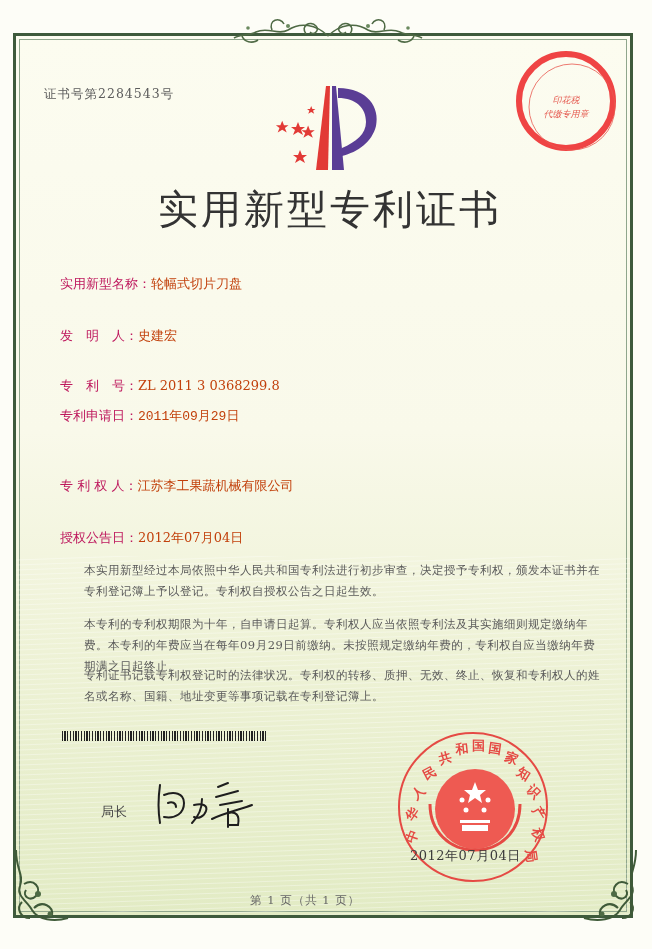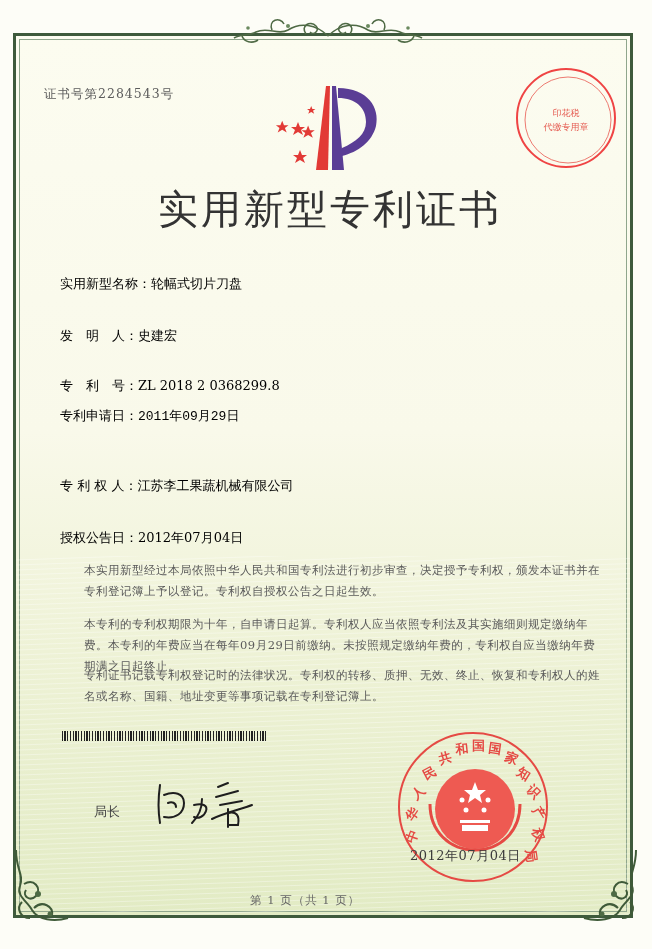--- a/index.html
+++ b/index.html
@@ -24,54 +24,54 @@
     .ornament-top {
       position:absolute; left:228px; top:14px; width:200px; height:34px;
     }
     .corner { position:absolute; width:60px; height:80px; }
     .corner.bl { left:10px; top:850px; }
     .corner.br { left:582px; top:850px; }
 
     .cert-no { position:absolute; left:44px; top:78px; font-size:12.5px; color:#5b5b5b; letter-spacing:1px;margin-top:8px; }
 
     .seal-top {
-      position:absolute; left:516px; top:68px; width:100px; height:100px;
-      border:2px solid #ef4444; border-radius:50%;
+      position:absolute; left:516px; top:51px; width:100px; height:100px;
+      border:6px solid #ef4444; border-radius:50%;font-style:italic;
     }
     .seal-top .inner-text {
       position:absolute; left:0; right:0; top:36px; text-align:center;
       color:#e55a50; font-size:9px; line-height:14px;
     }
     .seal-top svg { position:absolute; left:0; top:0; }
 
     .logo { position:absolute; left:268px; top:82px; width:120px; height:90px; }
 
     .title {
       position:absolute; left:150px; top:182px; width:360px; text-align:center;
       font-size:40px; letter-spacing:3px; color:#333;
       font-family:"DejaVu Serif", serif; font-weight:normal;
     }
 
     .field { position:absolute; left:60px; font-size:13px; color:#555; }
-    .field .lbl { color:#000000; }
-    .field .val { color:#000000; }
+    .field .lbl { color:#be185d; }
+    .field .val { color:#c2410c; }
 
     .para { position:absolute; left:60px; width:545px; font-size:11.5px; line-height:21px; color:#5a5a5a; letter-spacing:0.5px; }
     .para .indent { padding-left:24px; }
 
     .barcode {
       position:absolute; left:62px; top:731px; width:205px; height:10px;
       background: repeating-linear-gradient(90deg,
         #222 0px, #222 1px, transparent 1px, transparent 2px,
         #222 2px, #222 4px, transparent 4px, transparent 5px,
         #222 5px, #222 6px, transparent 6px, transparent 8px,
         #222 8px, #222 9px, transparent 9px, transparent 11px);
     }
 
-    .director { position:absolute; left:94px; top:803px; font-size:13px; color:#444; font-family:"DejaVu Sans", sans-serif; }
+    .director { position:absolute; left:101px; top:803px; font-size:13px; color:#444; font-family:"DejaVu Sans", sans-serif; }
     .signature { position:absolute; left:150px; top:775px; width:110px; height:55px; }
 
     .seal-big {
       position:absolute; left:398px; top:732px; width:150px; height:150px;
       border:2.5px solid #e54a44; border-radius:50%;
     }
     .seal-big svg { position:absolute; left:0; top:0; }
     .seal-date { position:absolute; left:410px; top:847px; font-size:13px; color:#3c3c3c; letter-spacing:0.5px; }
 
     .footer { position:absolute; left:250px; top:893px; font-size:11.5px; color:#666; letter-spacing:1px; }
@@ -154,21 +154,21 @@
 
 <div class="title">实用新型专利证书</div>
 
 <div class="field" style="top:275px;">
   <span class="lbl">实用新型名称：</span><span class="val">轮幅式切片刀盘</span>
 </div>
 <div class="field" style="top:327px;">
   <span class="lbl">发　明　人：</span><span class="val">史建宏</span>
 </div>
 <div class="field" style="top:377px;">
-  <span class="lbl">专　利　号：</span><span class="val">ZL 2018 2 0368299.8</span>
+  <span class="lbl">专　利　号：</span><span class="val">ZL 2011 3 0368299.8</span>
 </div>
 <div class="field" style="top:407px;font-family:Liberation Mono, monospace;">
   <span class="lbl">专利申请日：</span><span class="val">2011年09月29日</span>
 </div>
 <div class="field" style="top:477px;">
   <span class="lbl">专 利 权 人：</span><span class="val">江苏李工果蔬机械有限公司</span>
 </div>
 <div class="field" style="top:529px;">
   <span class="lbl">授权公告日：</span><span class="val">2012年07月04日</span>
 </div>

